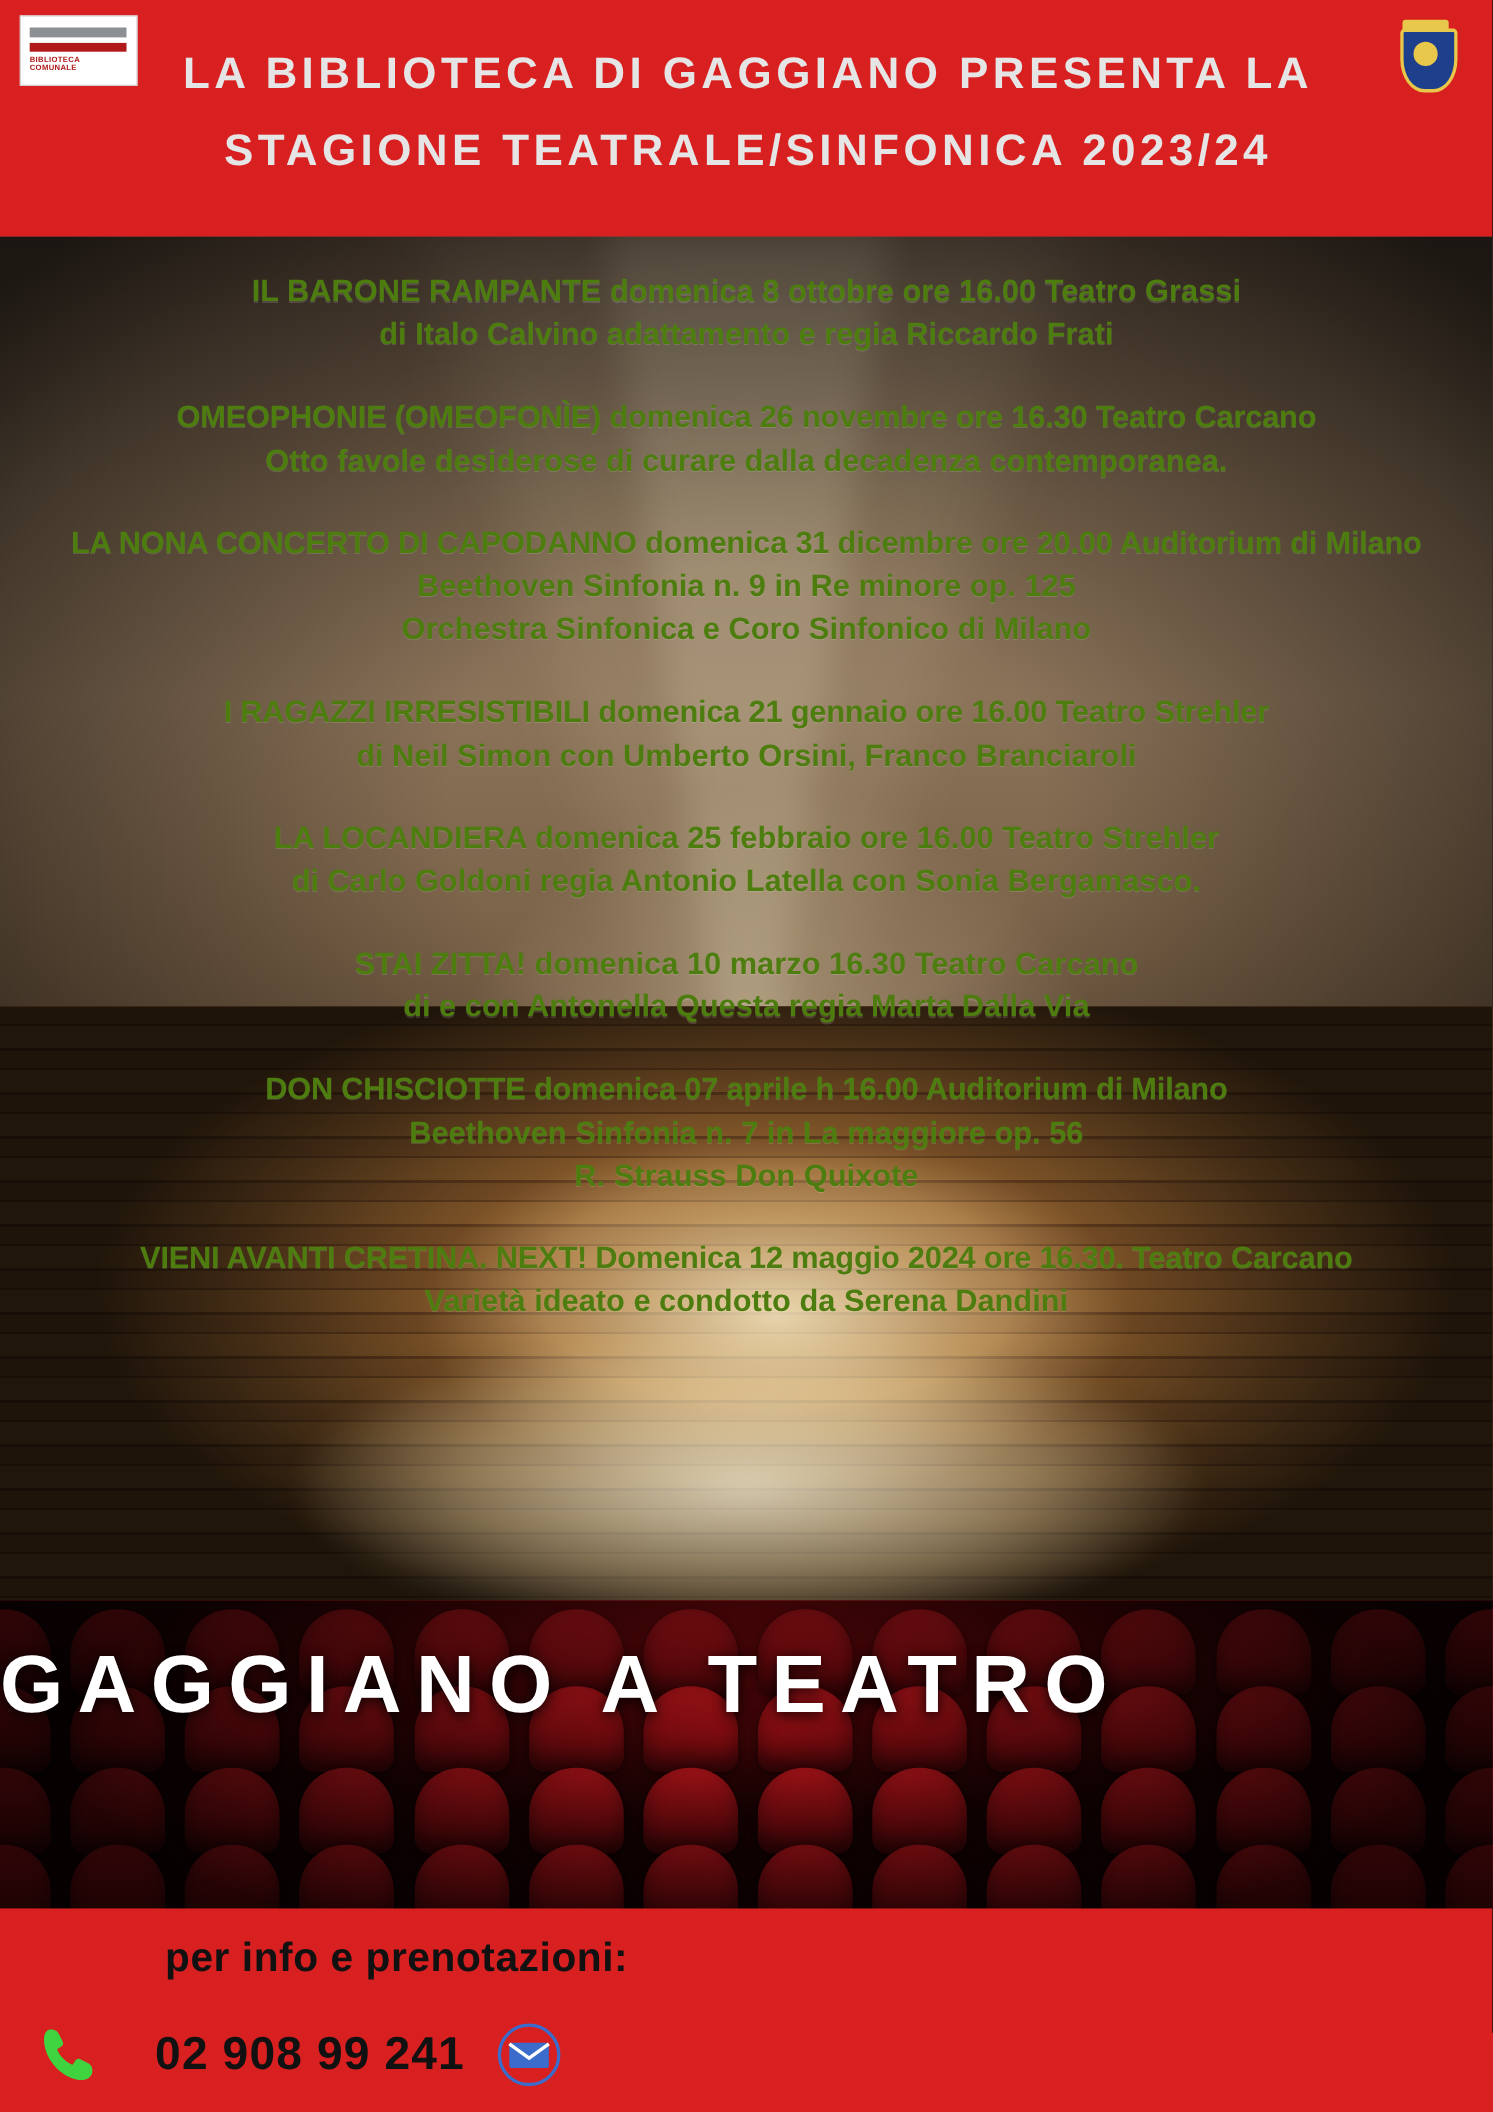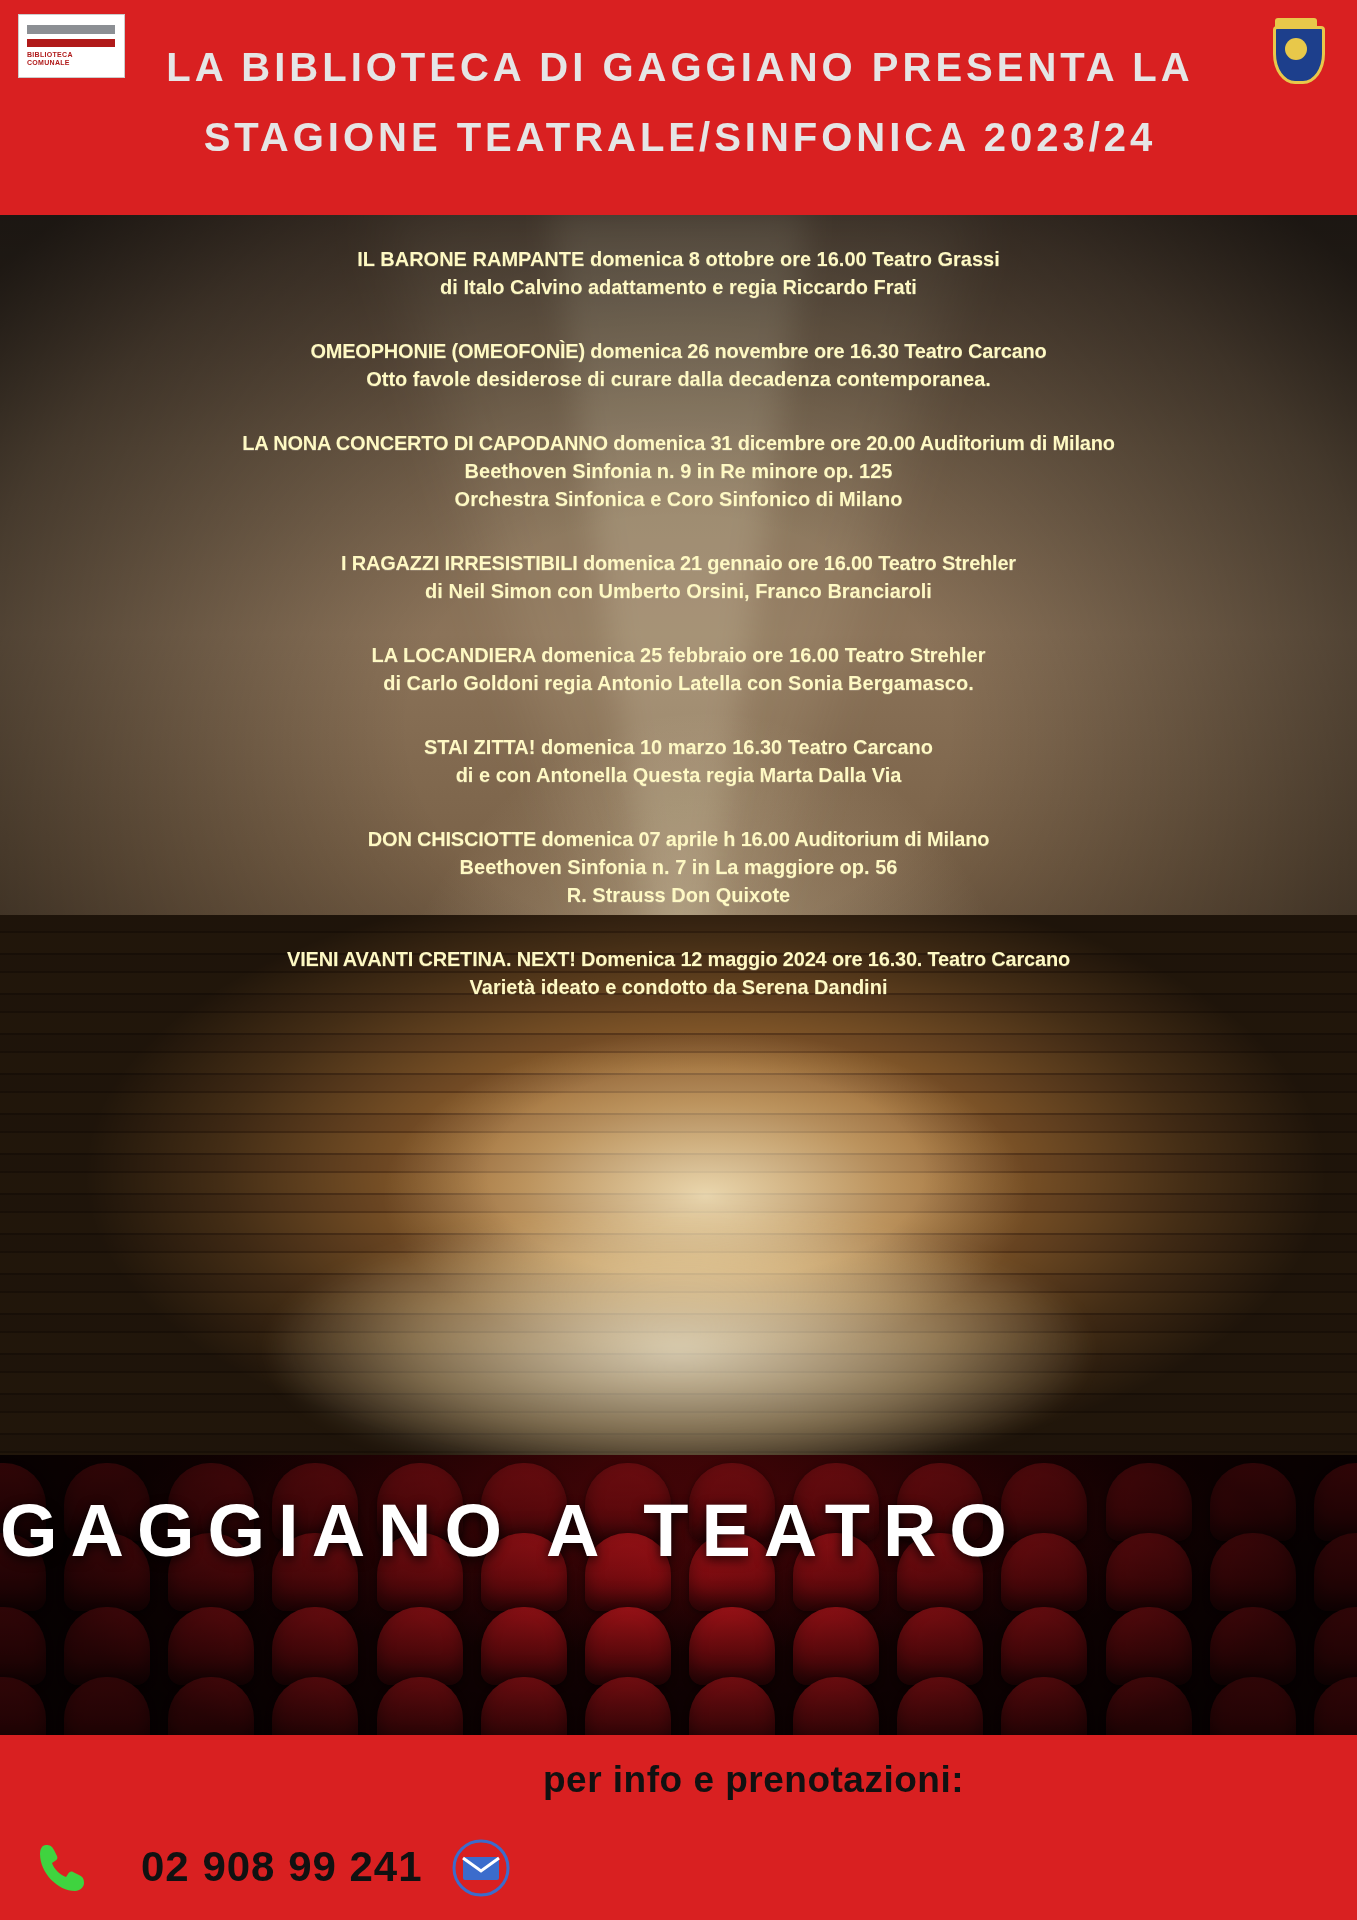--- a/index.html
+++ b/index.html
@@ -200,24 +200,24 @@
     width: 1357px;
     z-index: 4;
     text-align: center;
     color: #14100c;
   }
   .event {
     margin-bottom: 36px;
   }
   .event .ev-line {
     display: block;
-    font-size: 20px;
+    font-size: 28px;
     font-weight: bold;
     line-height: 1.40;
-    color: #fef9c3;
+    color: #4d7c0f;
     text-shadow: 0 1px 0 rgba(255,255,255,0.14);
   }
   .event .ev-line.cond {
     font-stretch: condensed;
     letter-spacing: -0.2px;
   }
 
   
   .seats {
     position: absolute;
@@ -275,21 +275,21 @@
     width: 1357px;
     height: 185px;
     background: #d92021;
     z-index: 6;
   }
   .footer-title {
     position: absolute;
     left: 0;
     top: 24px;
     width: 1357px;
-    text-align: center;
+    text-align: left;
     padding-left: 150px;
     box-sizing: border-box;
     color: #111;
     font-size: 37px;
     font-weight: bold;
     letter-spacing: 0.5px;
   }
   .phone-icon {
     position: absolute;
     left: 34px;

